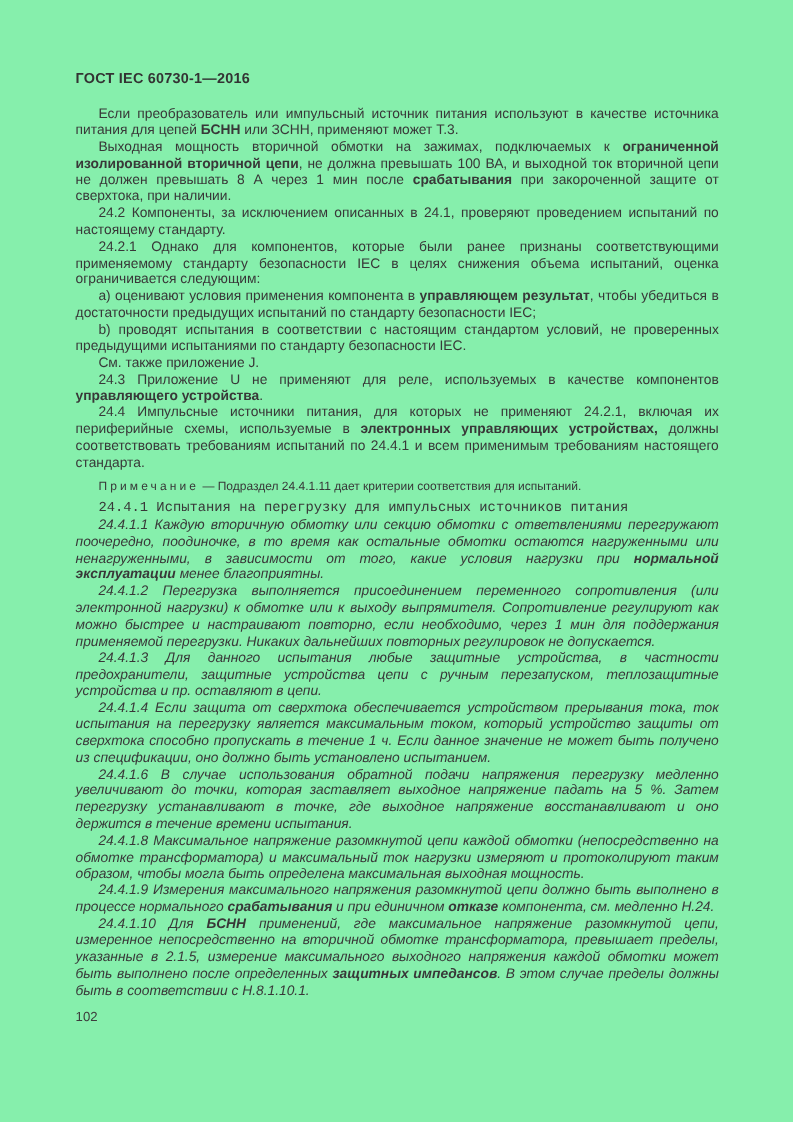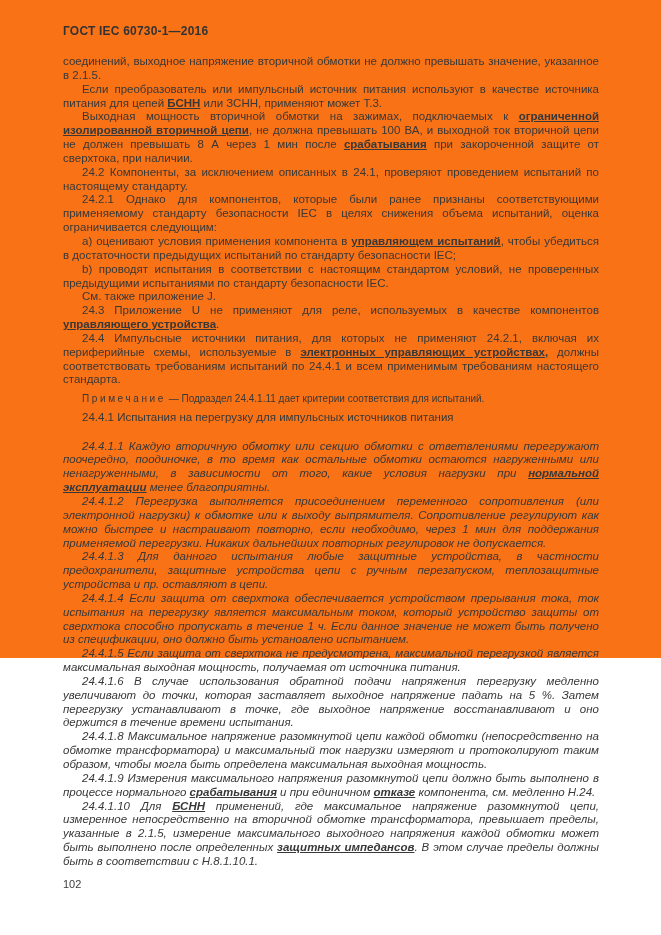--- a/index.html
+++ b/index.html
@@ -7,23 +7,23 @@
     width: 661px;
     height: 935px;
     background: #ffffff;
     font-family: "Liberation Sans", sans-serif;
     color: #383838;
     overflow: hidden;
   }
   .page {
     box-sizing: border-box;
     width: 661px;
-    height: 658px;
-    padding: 24px 62px 0 63px;
-    background: #f97316;
+    height: 935px;
+    padding: 58px 62px 0 63px;
+    background: #86efac;
   }
   .doc-header {
     font-size: 12px;
     font-weight: bold;
     color: #333333;
     margin: 0 0 17px 0;
     letter-spacing: 0.2px;
   }
   .doc-body { display: block; }
   .para {
@@ -33,52 +33,50 @@
     text-align: justify;
     text-indent: 19px;
   }
   .para.noindent { text-indent: 0; }
   .para.italic { font-style: italic; }
   .para.note {
     font-size: 10px;
     line-height: 12.5px;
     margin: 6px 0 5px 0;
   }
-  .para.clause-heading { margin: 3px 0 15px 0; }
-  .b { font-weight: bold; text-decoration: underline; }
+  .para.clause-heading { margin: 3px 0 1px 0; font-family: Liberation Mono, monospace; }
+  .b { font-weight: bold; }
   .sp { letter-spacing: 2.6px; }
   .page-number {
     font-size: 11px;
     color: #3d3d3d;
     margin-top: 9px;
     text-align: left;
   }
 </style>
 </head>
 <body>
 
 <div class="page">
   <header class="doc-header">ГОСТ IEC 60730-1—2016</header>
   <main class="doc-body">
-      <p class="para body noindent"><span>соединений, выходное напряжение вторичной обмотки не должно превышать значение, указанное в 2.1.5.</span></p>
       <p class="para body"><span>Если преобразователь или импульсный источник питания используют в качестве источника питания для цепей </span><span class="b">БСНН</span><span> или ЗСНН, применяют может Т.3.</span></p>
       <p class="para body"><span>Выходная мощность вторичной обмотки на зажимах, подключаемых к </span><span class="b">ограниченной изолированной вторичной цепи</span><span>, не должна превышать 100 ВА, и выходной ток вторичной цепи не должен превышать 8 А через 1 мин после </span><span class="b">срабатывания</span><span> при закороченной защите от сверхтока, при наличии.</span></p>
       <p class="para body"><span>24.2 Компоненты, за исключением описанных в 24.1, проверяют проведением испытаний по настоящему стандарту.</span></p>
       <p class="para body"><span>24.2.1 Однако для компонентов, которые были ранее признаны соответствующими применяемому стандарту безопасности IEC в целях снижения объема испытаний, оценка ограничивается следующим:</span></p>
-      <p class="para body"><span>a) оценивают условия применения компонента в </span><span class="b">управляющем испытаний</span><span>, чтобы убедиться в достаточности предыдущих испытаний по стандарту безопасности IEC;</span></p>
+      <p class="para body"><span>a) оценивают условия применения компонента в </span><span class="b">управляющем результат</span><span>, чтобы убедиться в достаточности предыдущих испытаний по стандарту безопасности IEC;</span></p>
       <p class="para body"><span>b) проводят испытания в соответствии с настоящим стандартом условий, не проверенных предыдущими испытаниями по стандарту безопасности IEC.</span></p>
       <p class="para body"><span>См. также приложение J.</span></p>
       <p class="para body"><span>24.3 Приложение U не применяют для реле, используемых в качестве компонентов </span><span class="b">управляющего устройства</span><span>.</span></p>
       <p class="para body"><span>24.4 Импульсные источники питания, для которых не применяют 24.2.1, включая их периферийные схемы, используемые в </span><span class="b">электронных управляющих устройствах,</span><span> должны соответствовать требованиям испытаний по 24.4.1 и всем применимым требованиям настоящего стандарта.</span></p>
       <p class="para note"><span class="sp">Примечание</span><span> — Подраздел 24.4.1.11 дает критерии соответствия для испытаний.</span></p>
       <p class="para body clause-heading"><span>24.4.1 Испытания на перегрузку для импульсных источников питания</span></p>
       <p class="para italic"><span>24.4.1.1 Каждую вторичную обмотку или секцию обмотки с ответвлениями перегружают поочередно, поодиночке, в то время как остальные обмотки остаются нагруженными или ненагруженными, в зависимости от того, какие условия нагрузки при </span><span class="b">нормальной эксплуатации</span><span> менее благоприятны.</span></p>
       <p class="para italic"><span>24.4.1.2 Перегрузка выполняется присоединением переменного сопротивления (или электронной нагрузки) к обмотке или к выходу выпрямителя. Сопротивление регулируют как можно быстрее и настраивают повторно, если необходимо, через 1 мин для поддержания применяемой перегрузки. Никаких дальнейших повторных регулировок не допускается.</span></p>
       <p class="para italic"><span>24.4.1.3 Для данного испытания любые защитные устройства, в частности предохранители, защитные устройства цепи с ручным перезапуском, теплозащитные устройства и пр. оставляют в цепи.</span></p>
       <p class="para italic"><span>24.4.1.4 Если защита от сверхтока обеспечивается устройством прерывания тока, ток испытания на перегрузку является максимальным током, который устройство защиты от сверхтока способно пропускать в течение 1 ч. Если данное значение не может быть получено из спецификации, оно должно быть установлено испытанием.</span></p>
-      <p class="para italic"><span>24.4.1.5 Если защита от сверхтока не предусмотрена, максимальной перегрузкой является максимальная выходная мощность, получаемая от источника питания.</span></p>
       <p class="para italic"><span>24.4.1.6 В случае использования обратной подачи напряжения перегрузку медленно увеличивают до точки, которая заставляет выходное напряжение падать на 5 %. Затем перегрузку устанавливают в точке, где выходное напряжение восстанавливают и оно держится в течение времени испытания.</span></p>
       <p class="para italic"><span>24.4.1.8 Максимальное напряжение разомкнутой цепи каждой обмотки (непосредственно на обмотке трансформатора) и максимальный ток нагрузки измеряют и протоколируют таким образом, чтобы могла быть определена максимальная выходная мощность.</span></p>
       <p class="para italic"><span>24.4.1.9 Измерения максимального напряжения разомкнутой цепи должно быть выполнено в процессе нормального </span><span class="b">срабатывания</span><span> и при единичном </span><span class="b">отказе</span><span> компонента, см. медленно Н.24.</span></p>
       <p class="para italic"><span>24.4.1.10 Для </span><span class="b">БСНН</span><span> применений, где максимальное напряжение разомкнутой цепи, измеренное непосредственно на вторичной обмотке трансформатора, превышает пределы, указанные в 2.1.5, измерение максимального выходного напряжения каждой обмотки может быть выполнено после определенных </span><span class="b">защитных импедансов</span><span>. В этом случае пределы должны быть в соответствии с Н.8.1.10.1.</span></p>
     </main>
   <footer class="page-number">102</footer>
 </div>
 
 </body></html>

